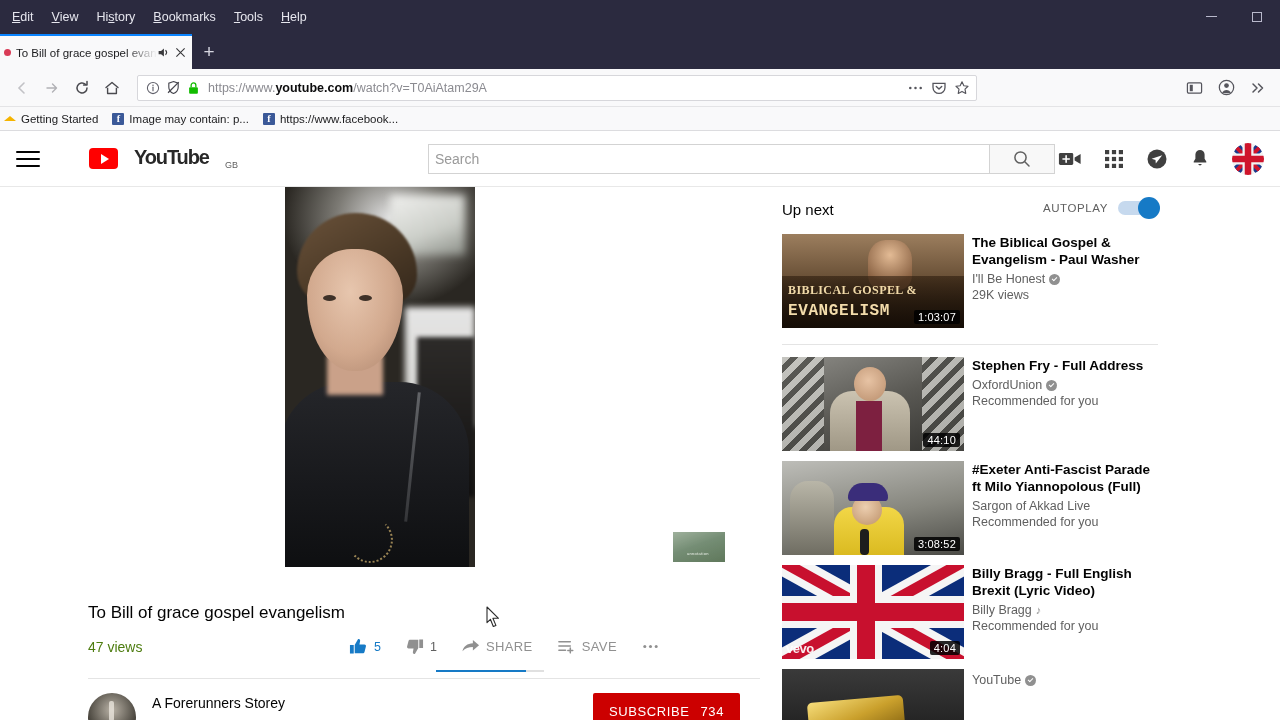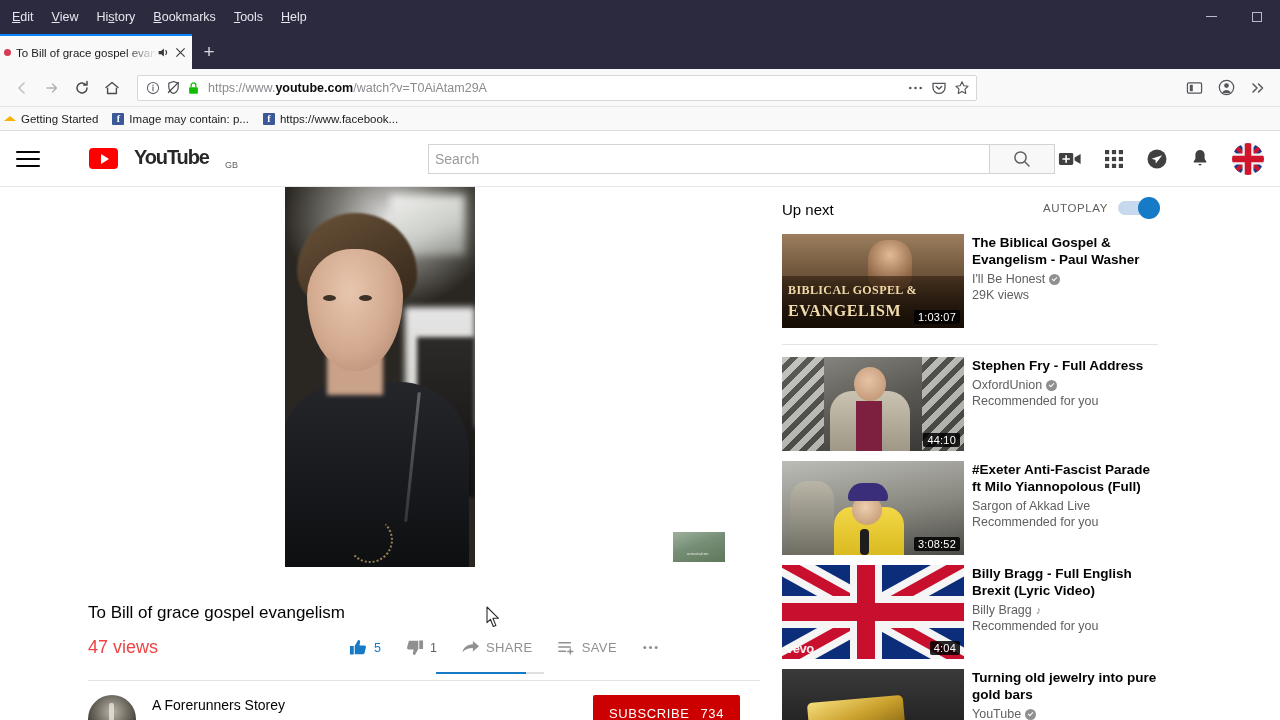--- a/index.html
+++ b/index.html
@@ -237,21 +237,21 @@
 
   
   .video-meta { padding: 20px 0 0 88px; width: 672px; }
   .video-title {
     font-size: 17px; color: #030303; font-weight: 400; line-height: 22px;
   }
   .meta-row {
     display: flex; align-items: center; margin-top: 13px;
     position: relative;
   }
-  .views { font-size: 18px; color: #ef4444; }
+  .views { font-size: 14px; color: #4d7c0f; }
   .actions { margin-left: auto; display: flex; align-items: center; gap: 0; }
   .action {
     display: flex; align-items: center; gap: 6px; padding: 0 12px;
     font-size: 13px; color: #909090; font-weight: 500; letter-spacing: .4px;
   }
   .action .cnt { font-size: 12.5px; color: #606060; font-weight: 400; letter-spacing: 0; }
   .action.liked .cnt { color: #167ac6; }
   .ratio-bar {
     position: absolute; right: 128px; bottom: -16px;
     width: 108px; height: 2px; background: #e0e0e0;
@@ -335,21 +335,21 @@
     position: absolute; left: 0; right: 0; bottom: 0; height: 52px;
     background: linear-gradient(180deg, rgba(40,24,10,.55), rgba(20,12,5,.95));
   }
   .th-washer .t1 {
     position: absolute; left: 6px; bottom: 30px; font-size: 12px;
     color: #f0d9a8; font-family: "Liberation Serif", serif;
     letter-spacing: .4px; font-weight: bold;
   }
   .th-washer .t2 {
     position: absolute; left: 6px; bottom: 8px; font-size: 16px;
-    color: #f3dcab; font-family: Liberation Serif, serif;
+    color: #f3dcab; font-family: Liberation Mono, monospace;
     letter-spacing: .6px; font-weight: bold;
   }
   .th-washer .person {
     position: absolute; left: 86px; top: 6px; width: 44px; height: 50px;
     background: radial-gradient(circle at 50% 30%, #e3bb95 0%, #8a6243 70%);
     border-radius: 40% 40% 30% 30%;
   }
   .th-fry { background: linear-gradient(160deg,#8e8d88 0%,#5a5954 50%,#32312e 100%); }
   .th-fry .suit {
     position: absolute; left: 48px; top: 34px; width: 80px; height: 62px;
@@ -803,21 +803,20 @@
           <div class="u-sub">Recommended for you</div>
         </div>
       </div>
 
       <div class="upnext-item">
         <div class="thumb th-gold">
           <div class="bar1"></div>
 
         </div>
         <div class="u-info">
-          <div class="u-title">Turning old jewelry into pure gold bars</div>
           <div class="u-chan">
             <span>YouTube</span>
             <span class="verified"></span>
           </div>
         </div>
       </div>
 
     </div>
   </div>
 </div>

